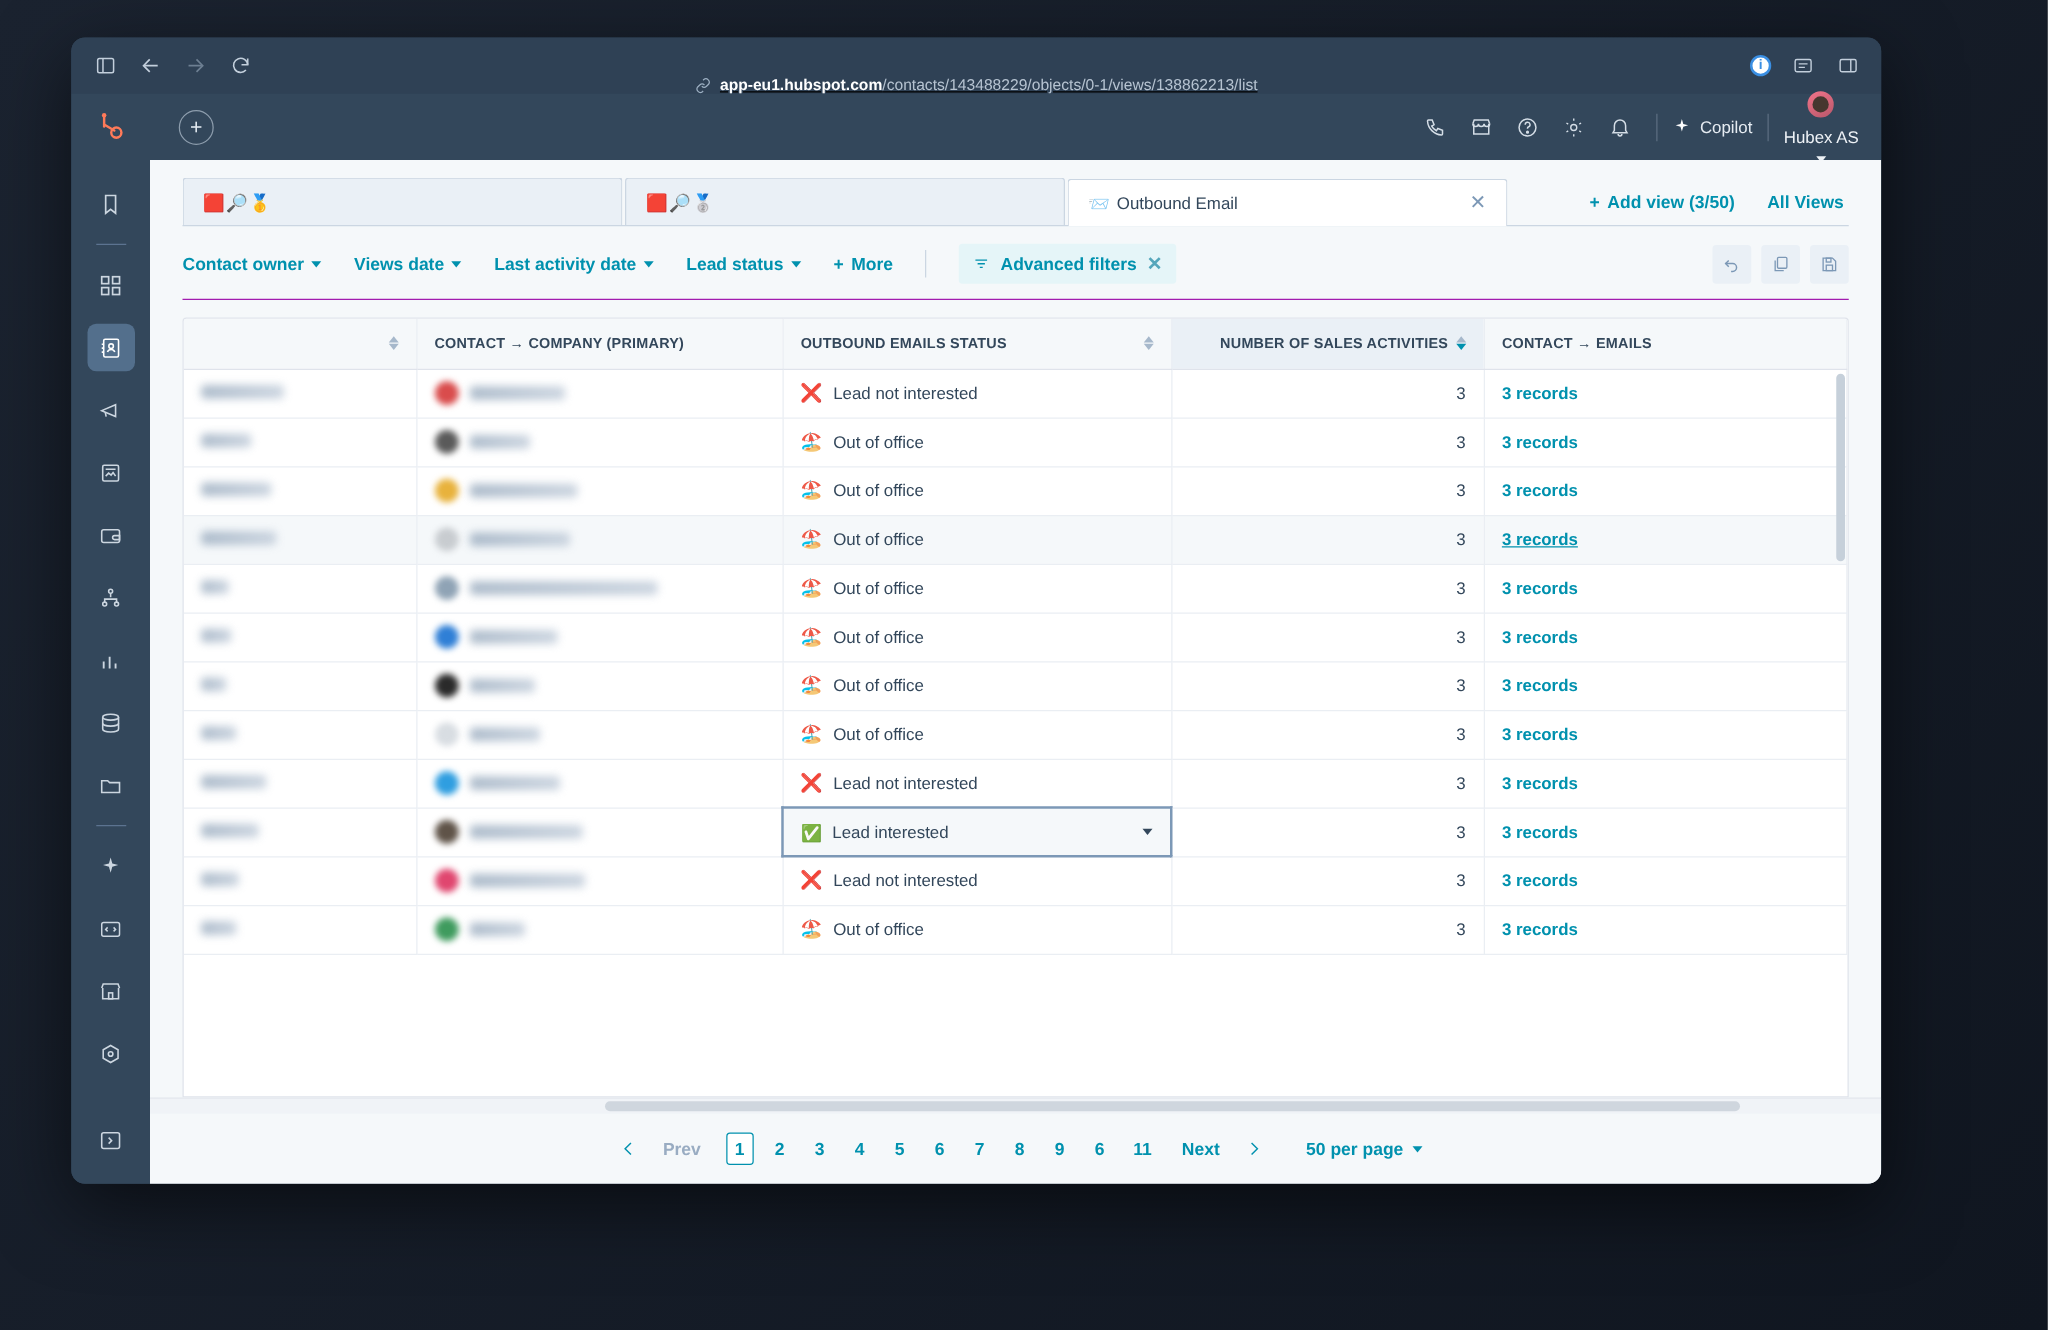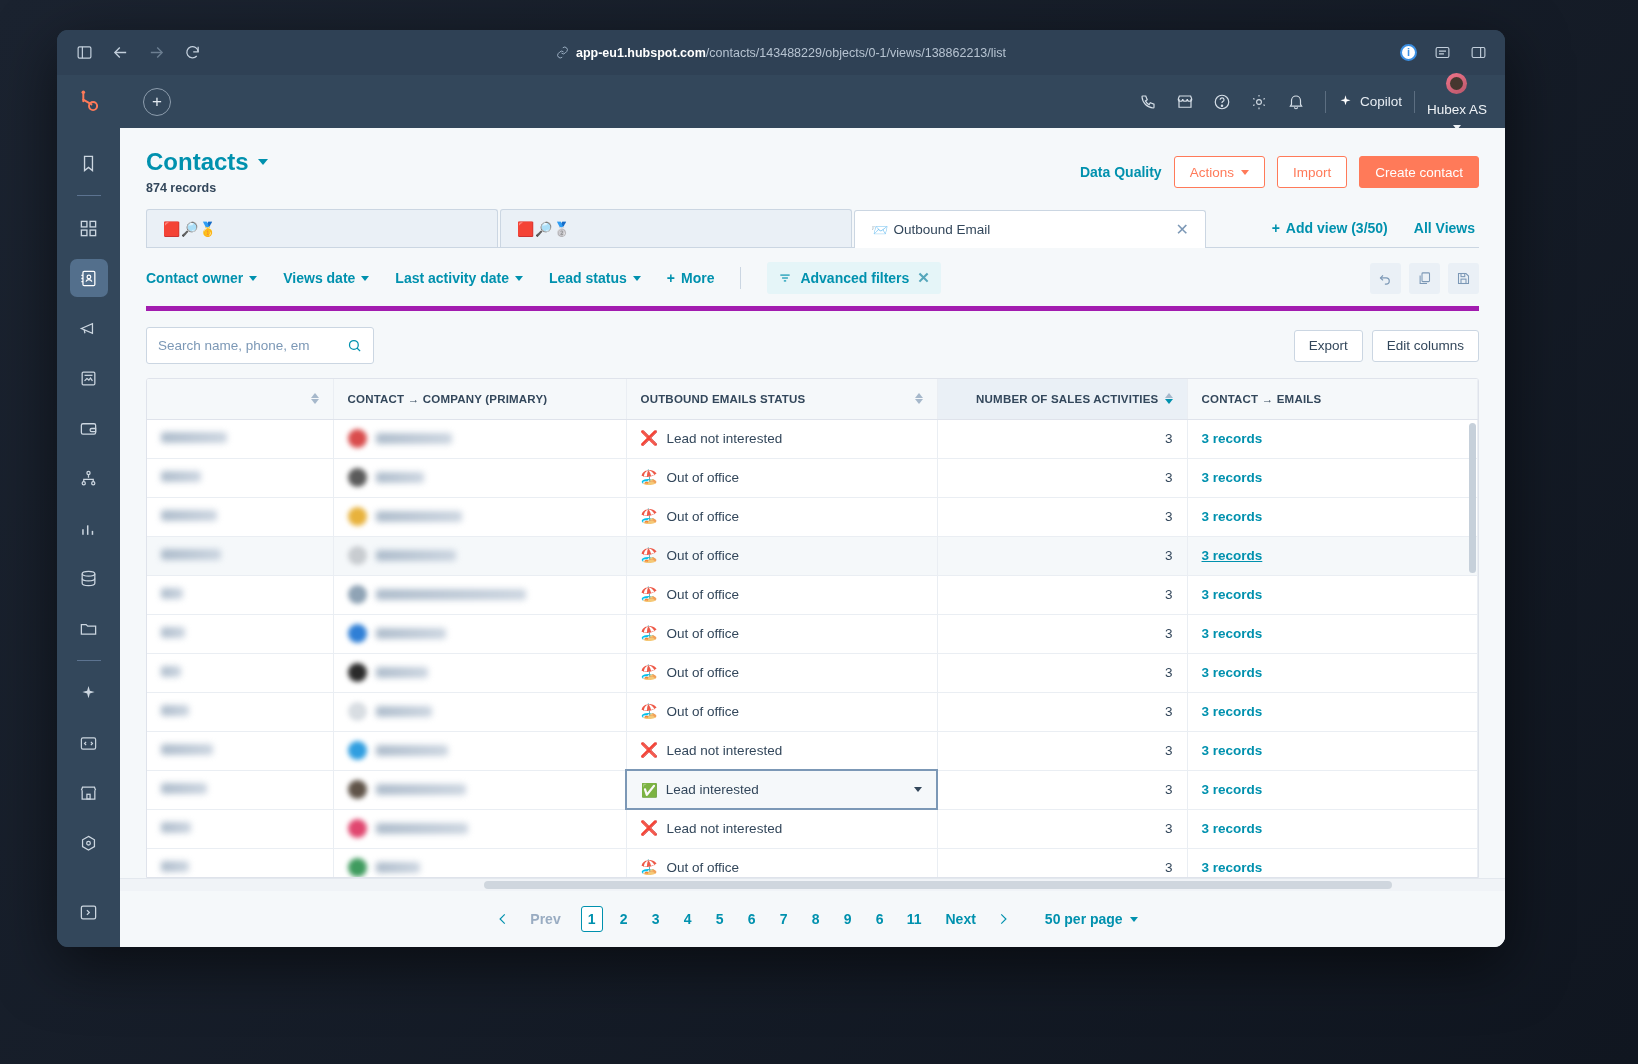--- a/index.html
+++ b/index.html
@@ -28,22 +28,23 @@
     height: 45px; background: #2f4155;
     display: flex; align-items: center;
     padding: 0 16px; gap: 14px;
     position: relative;
   }
   .chrome-ico { width: 22px; height: 22px; color:#c3cfdc; display:flex; align-items:center; justify-content:center; cursor:pointer;}
   .chrome-ico svg { width:17px; height:17px; }
   .chrome-ico.dim { color:#6d7f92; }
   .url-wrap {
     position:absolute; left:0; right:0; top:0; bottom:0;
-    display:flex; align-items:center; justify-content:center;
+    display:flex; align-items:flex-end; justify-content:center;
     pointer-events:none;
+    text-decoration:underline;
   }
   .url {
     display:flex; align-items:center; gap:7px;
     font-size:12.5px; color:#b6c3d1; pointer-events:auto;
   }
   .url b { color:#fff; font-weight:700; }
   .url svg { width:13px; height:13px; color:#9db0c3; }
   .chrome-right { margin-left:auto; display:flex; align-items:center; gap:14px; }
   .circ-i {
     width:17px;height:17px;border-radius:50%;
@@ -168,21 +169,21 @@
   .addview {
     display:flex;align-items:center;gap:6px;
     color:#0091ae;font-size:14px;font-weight:700;cursor:pointer;
   }
   .allviews { color:#0091ae;font-size:14px;font-weight:700;cursor:pointer; }
 
   
   .filter-bar {
     margin: 0 26px; padding: 14px 0 12px 0;
     display:flex; align-items:center; gap:26px;
-    border-bottom:5px solid #a21caf;
+    border-bottom:1px solid #a21caf;
   }
   .fchip {
     display:flex; align-items:center; gap:6px;
     color:#0091ae; font-size:14px; font-weight:700; cursor:pointer;
   }
   .fchip .caret-d { border-top-color:#0091ae; }
   .fsep { width:1px; height:22px; background:#cbd6e2; }
   .advf {
     display:flex;align-items:center;gap:8px;
     background:#e5f5f8; border-radius:3px;
@@ -531,38 +532,20 @@
       <div class="sb sb-bottom">
         <svg viewBox="0 0 24 24" fill="none" stroke="currentColor" stroke-width="1.6">
               <rect x="3" y="4" width="18" height="16" rx="2"></rect>
               <polyline points="10,9 13,12 10,15"></polyline>
             </svg>
       </div>
     </div>
 
     <div class="content">
 
-      <div class="pg-head">
-        <div>
-          <div class="pg-title">
-            <span>Contacts</span>
-            <span class="caret-d"></span>
-          </div>
-          <div class="records">874 records</div>
-        </div>
-        <div class="head-actions">
-          <div class="dq">Data Quality</div>
-          <button class="btn btn-outline">
-            <span>Actions</span>
-            <span class="caret-d"></span>
-          </button>
-          <button class="btn btn-outline">Import</button>
-          <button class="btn btn-primary">Create contact</button>
-        </div>
-      </div>
 
       <div class="view-tabs">
         <div class="vtab">
           <span class="emj">🟥🔎🥇</span>
         </div>
         <div class="vtab">
           <span class="emj">🟥🔎🥈</span>
         </div>
         <div class="vtab active">
           <span class="emj">📨</span>
@@ -625,33 +608,20 @@
           <div class="icon-sq">
             <svg viewBox="0 0 24 24" fill="none" stroke="currentColor" stroke-width="1.7">
                   <path d="M4 4h12l4 4v12H4z"></path>
                   <rect x="8" y="13" width="8" height="7"></rect>
                   <rect x="8" y="4" width="6" height="5"></rect>
                 </svg>
           </div>
         </div>
       </div>
 
-      <div class="search-row">
-        <div class="tbl-search">
-          <input readonly="" placeholder="Search name, phone, em" style="">
-          <svg viewBox="0 0 24 24" fill="none" stroke="currentColor" stroke-width="2">
-                <circle cx="11" cy="11" r="7"></circle>
-                <line x1="16" y1="16" x2="21" y2="21"></line>
-              </svg>
-        </div>
-        <div class="sr-right">
-          <button class="btn-gray">Export</button>
-          <button class="btn-gray">Edit columns</button>
-        </div>
-      </div>
 
       <div class="table-wrap">
         <table>
           <thead>
             <tr>
               <th style="width:186px">
                 <div class="thin" style="justify-content:flex-end">
                   <span class="sorter">
                         <span class="tri-u"></span>
                         <span class="tri-d"></span>

